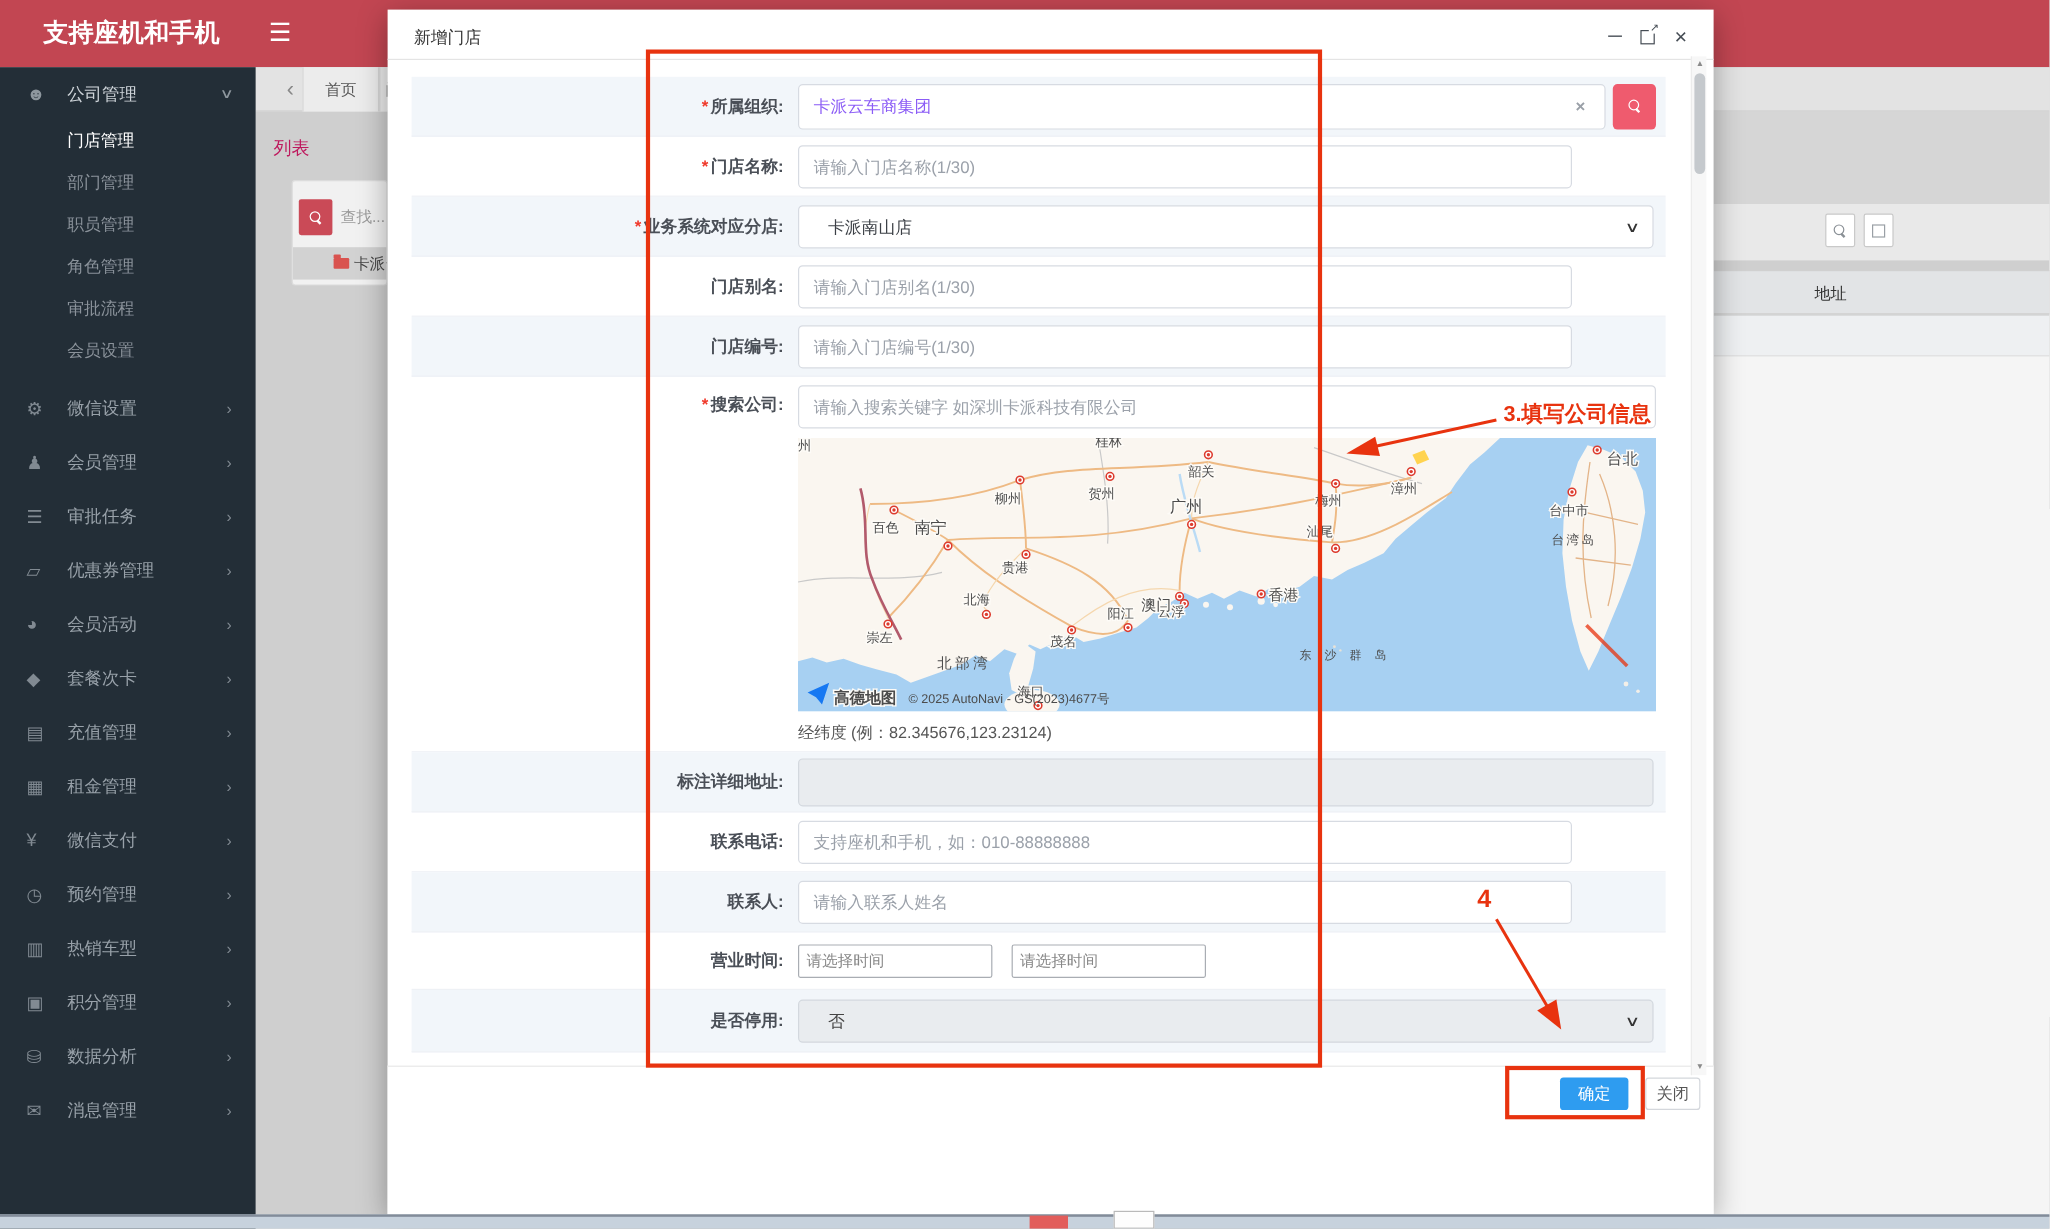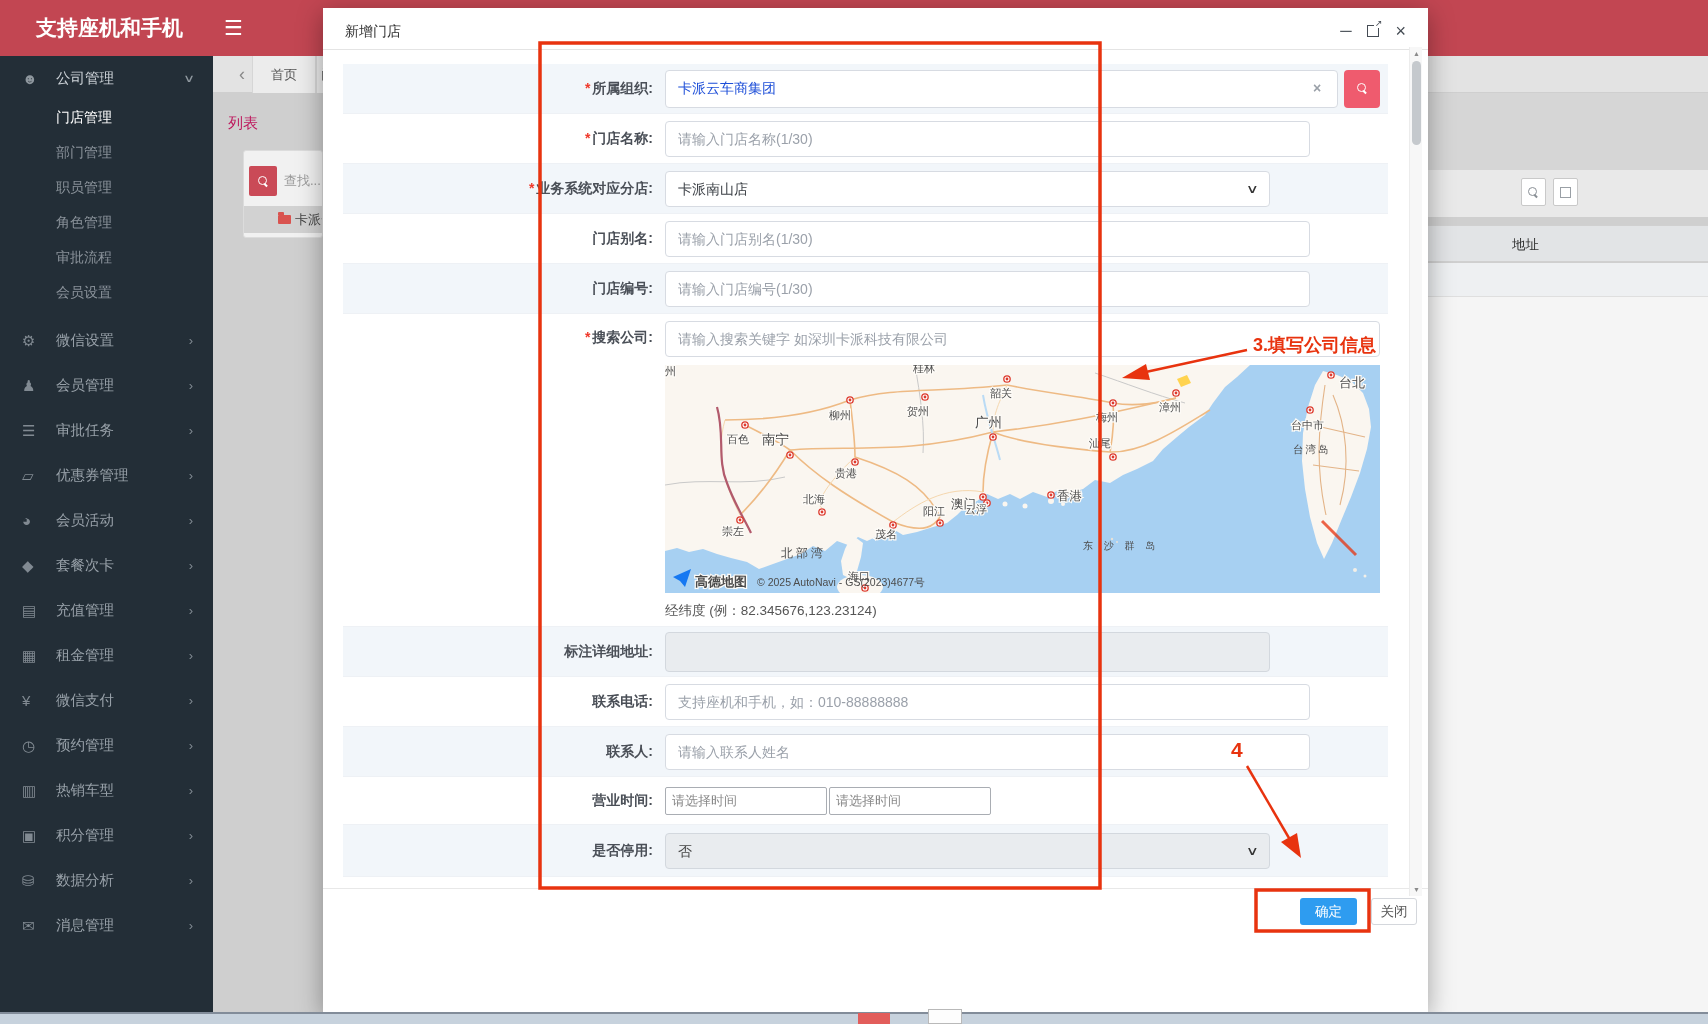--- a/index.html
+++ b/index.html
@@ -67,35 +67,35 @@
 
   .modal-body { position:absolute; left:0; top:39px; width:1085px; height:841px; overflow:hidden; }
   .form { margin:17px 20px 0 20px; }
   .frow { display:flex; align-items:center; min-height:50px; border-bottom:1px solid #eef1f5; }
   .frow.alt { background:#f2f6fa; }
   .frow .lab { width:322px; flex:none; text-align:right; padding-right:12px; font-size:14px; font-weight:bold; color:#4a4f57; }
   .star { color:#f0392b; margin-right:2px; font-weight:bold; }
   .ipt { width:645px; height:36px; border:1px solid #d7dbe2; border-radius:4px; padding:0 12px; font-size:14px; color:#333; background:#fff; outline:none; }
   .ipt::placeholder { color:#9ba1aa; }
   .ipt.wide { width:715px; }
-  .selbox { position:relative; width:605px; height:36px; border:1px solid #d7dbe2; border-radius:4px; background:#fff; font-size:14px; color:#3c4046; line-height:34px; padding:0 12px; cursor:pointer; }
+  .selbox { position:relative; width:713px; height:36px; border:1px solid #d7dbe2; border-radius:4px; background:#fff; font-size:14px; color:#3c4046; line-height:34px; padding:0 24px; cursor:pointer; }
   .selbox .sv-chev { position:absolute; right:12px; top:0; line-height:34px; color:#333; font-size:12px; transform:scaleX(1.5); }
   .selbox.gray { background:#e9ecef; border-color:#d3d8de; color:#444; }
   .org-wrap { position:relative; display:flex; align-items:center; }
-  .org-input { width:673px; height:38px; border:1px solid #d7dbe2; border-radius:4px; padding:0 30px 0 12px; font-size:14px; color:#1d4ed8; outline:none; }
+  .org-input { width:673px; height:38px; border:1px solid #d7dbe2; border-radius:4px; padding:0 30px 0 12px; font-size:14px; color:#8b5cf6; outline:none; }
   .org-clear { position:absolute; left:648px; top:11px; color:#9aa0a8; font-size:14px; font-weight:bold; cursor:pointer; line-height:1; }
   .org-search { margin-left:6px; width:36px; height:38px; background:#ef5b6e; border-radius:4px; border:none; display:flex; align-items:center; justify-content:center; color:#fff; cursor:pointer; }
 
   .maprow { align-items:flex-start; padding-top:7px; padding-bottom:6px; }
   .maprow .lab { margin-top:8px; }
   .mapcol { }
   .map-frame { margin-top:8px; width:715px; height:228px; position:relative; cursor:grab; }
   .latlng { margin-top:9px; font-size:13.5px; color:#555; }
 
-  .time-ipt { width:162px; height:28px; border:1px solid #a9adb3; padding:0 6px; font-size:13px; color:#333; outline:none; margin-right:2px; border-radius:2px; background:#fff; }
+  .time-ipt { width:162px; height:28px; border:1px solid #a9adb3; padding:0 6px; font-size:13px; color:#333; outline:none; margin-right:16px; border-radius:2px; background:#fff; }
   .time-ipt::placeholder { color:#888; }
 
   .modal-footer { position:absolute; left:0; bottom:0; width:100%; height:124px; border-top:1px solid #e8e8e8; background:#fff; }
   .btn-confirm { position:absolute; left:977px; top:9px; width:57px; height:27px; background:#2e9cf0; color:#fff; font-size:13.5px; border:none; border-radius:3px; cursor:pointer; }
   .btn-close { position:absolute; left:1048px; top:9px; width:46px; height:27px; background:#fff; color:#555; font-size:13.5px; border:1px solid #d4d7dc; border-radius:3px; cursor:pointer; }
 
   
   .vscroll { position:absolute; right:6px; top:39px; width:13px; height:849px; background:#f7f7f7; border-left:1px solid #ececec; }
   .vs-up,.vs-down { position:absolute; left:0; width:13px; height:13px; color:#8a8a8a; font-size:7px; text-align:center; line-height:13px; cursor:pointer; }
   .vs-up { top:0; } .vs-down { bottom:0; }

